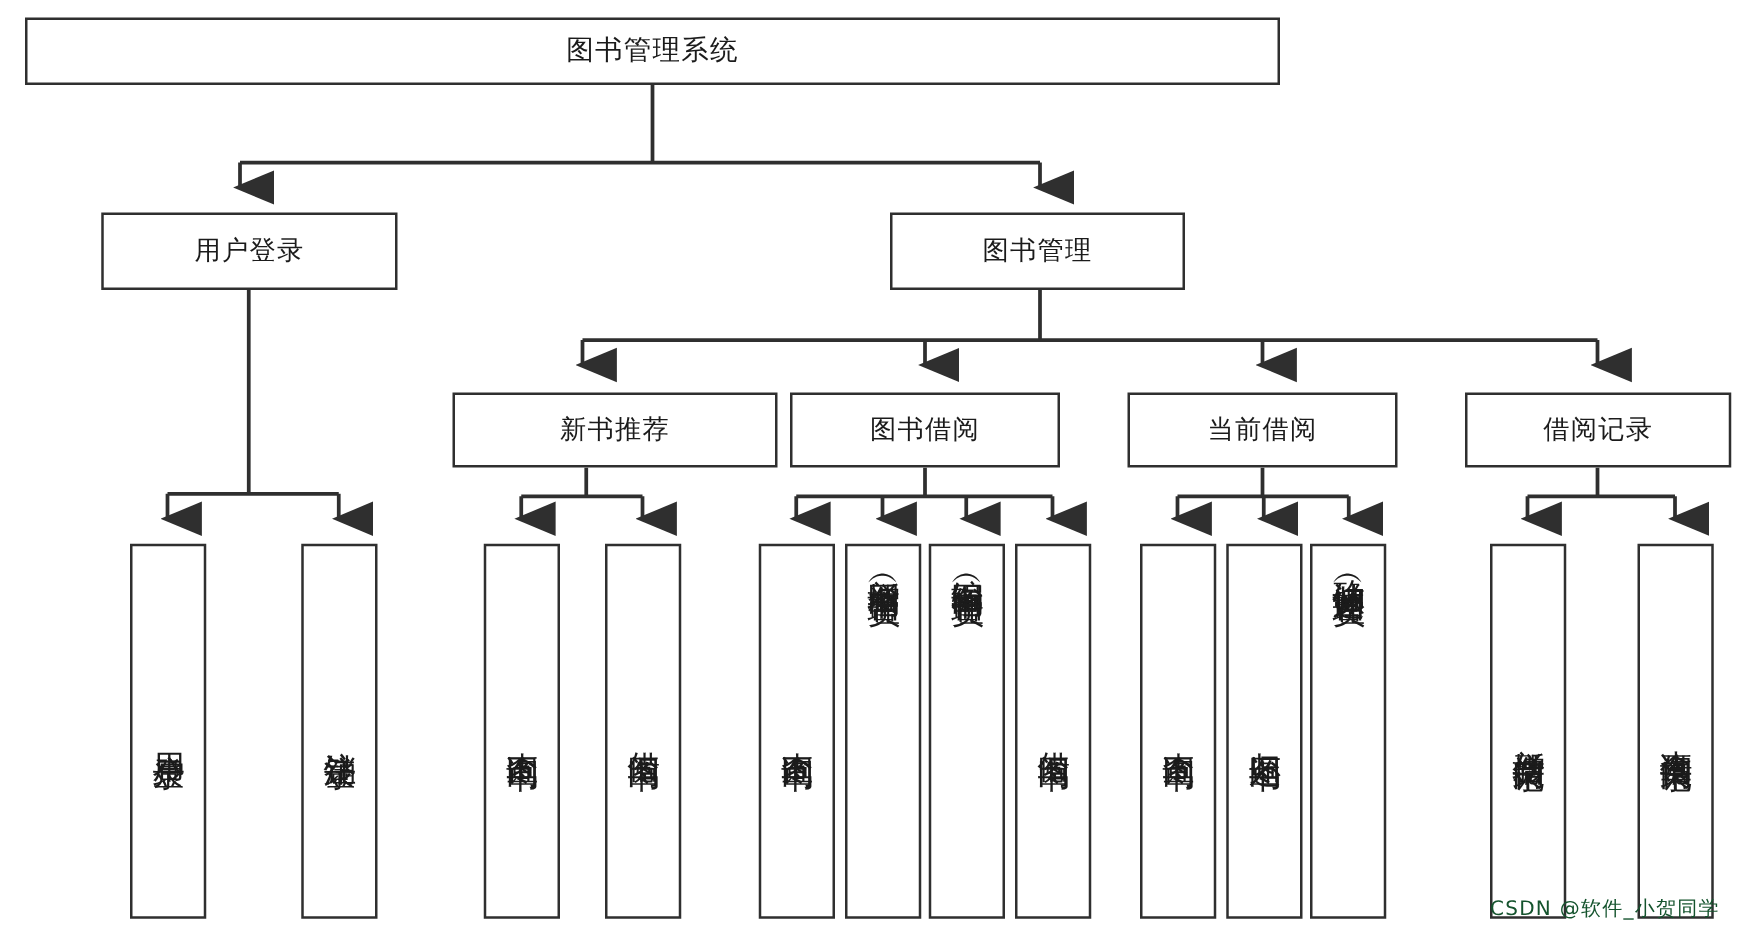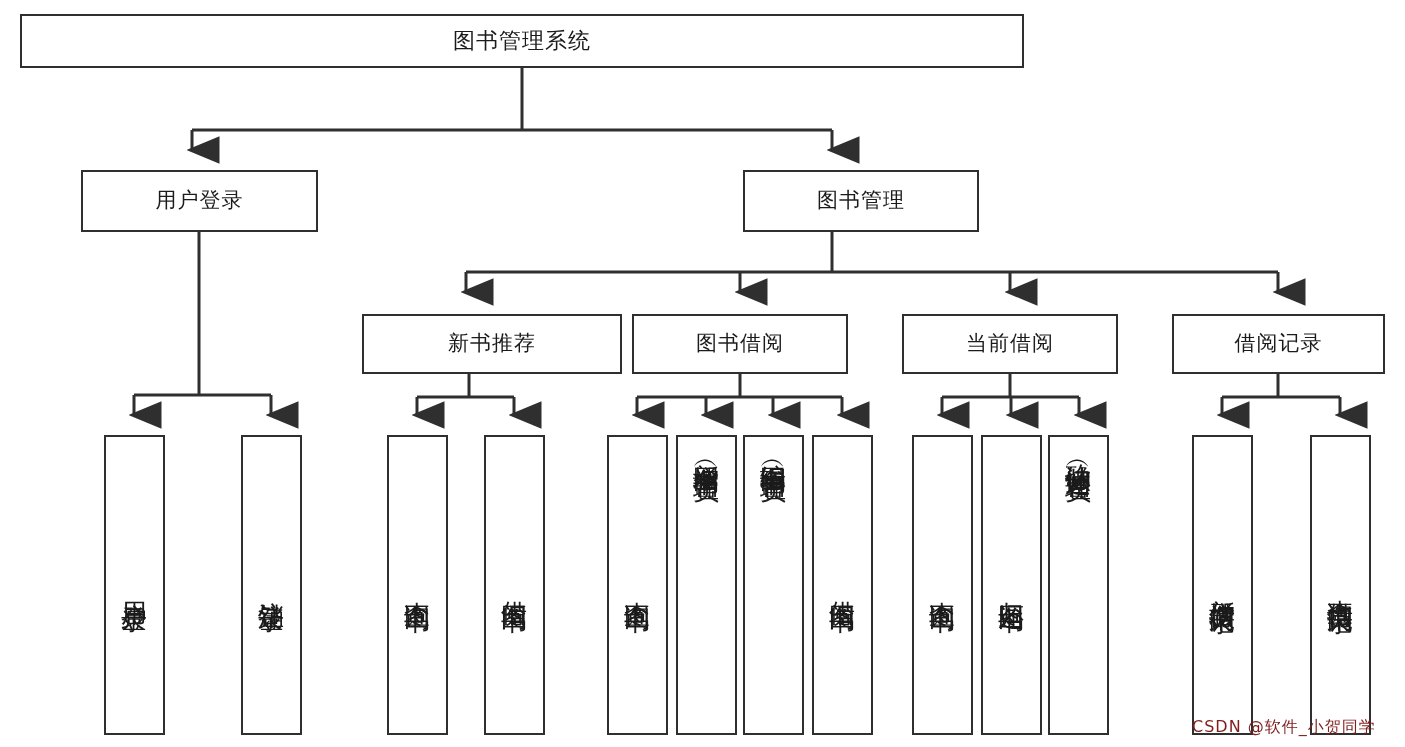--- a/index.html
+++ b/index.html
@@ -56,21 +56,21 @@
     letter-spacing:2px;
     line-height:1;
     white-space:pre;
   }
   .node.vert.middled{
     align-items:center;
     padding-top:0;
   }
   .watermark{
     position:absolute;
-    color:#7f1d1d;
+    color:#14532d;
     font-size:16px;
     letter-spacing:1px;
     white-space:nowrap;
     user-select:none;
   }
 </style>
 </head>
 <body>
 
 <div id="canvas">
@@ -126,21 +126,21 @@
   </svg>
 
   <div class="node horiz root" style="left:20px;top:14px;width:1004px;height:54px;">
     <span class="label">图书管理系统</span>
   </div>
 
   <div class="node horiz" style="left:81px;top:170px;width:237px;height:62px;">
     <span class="label">用户登录</span>
   </div>
 
-  <div class="node horiz" style="left:712px;top:170px;width:236px;height:62px;margin-left:31px;">
+  <div class="node horiz" style="left:712px;top:170px;width:236px;height:62px;">
     <span class="label">图书管理</span>
   </div>
 
   <div class="node horiz" style="left:362px;top:314px;width:260px;height:60px;">
     <span class="label">新书推荐</span>
   </div>
 
   <div class="node horiz" style="left:902px;top:314px;width:216px;height:60px;">
     <span class="label">当前借阅</span>
   </div>

